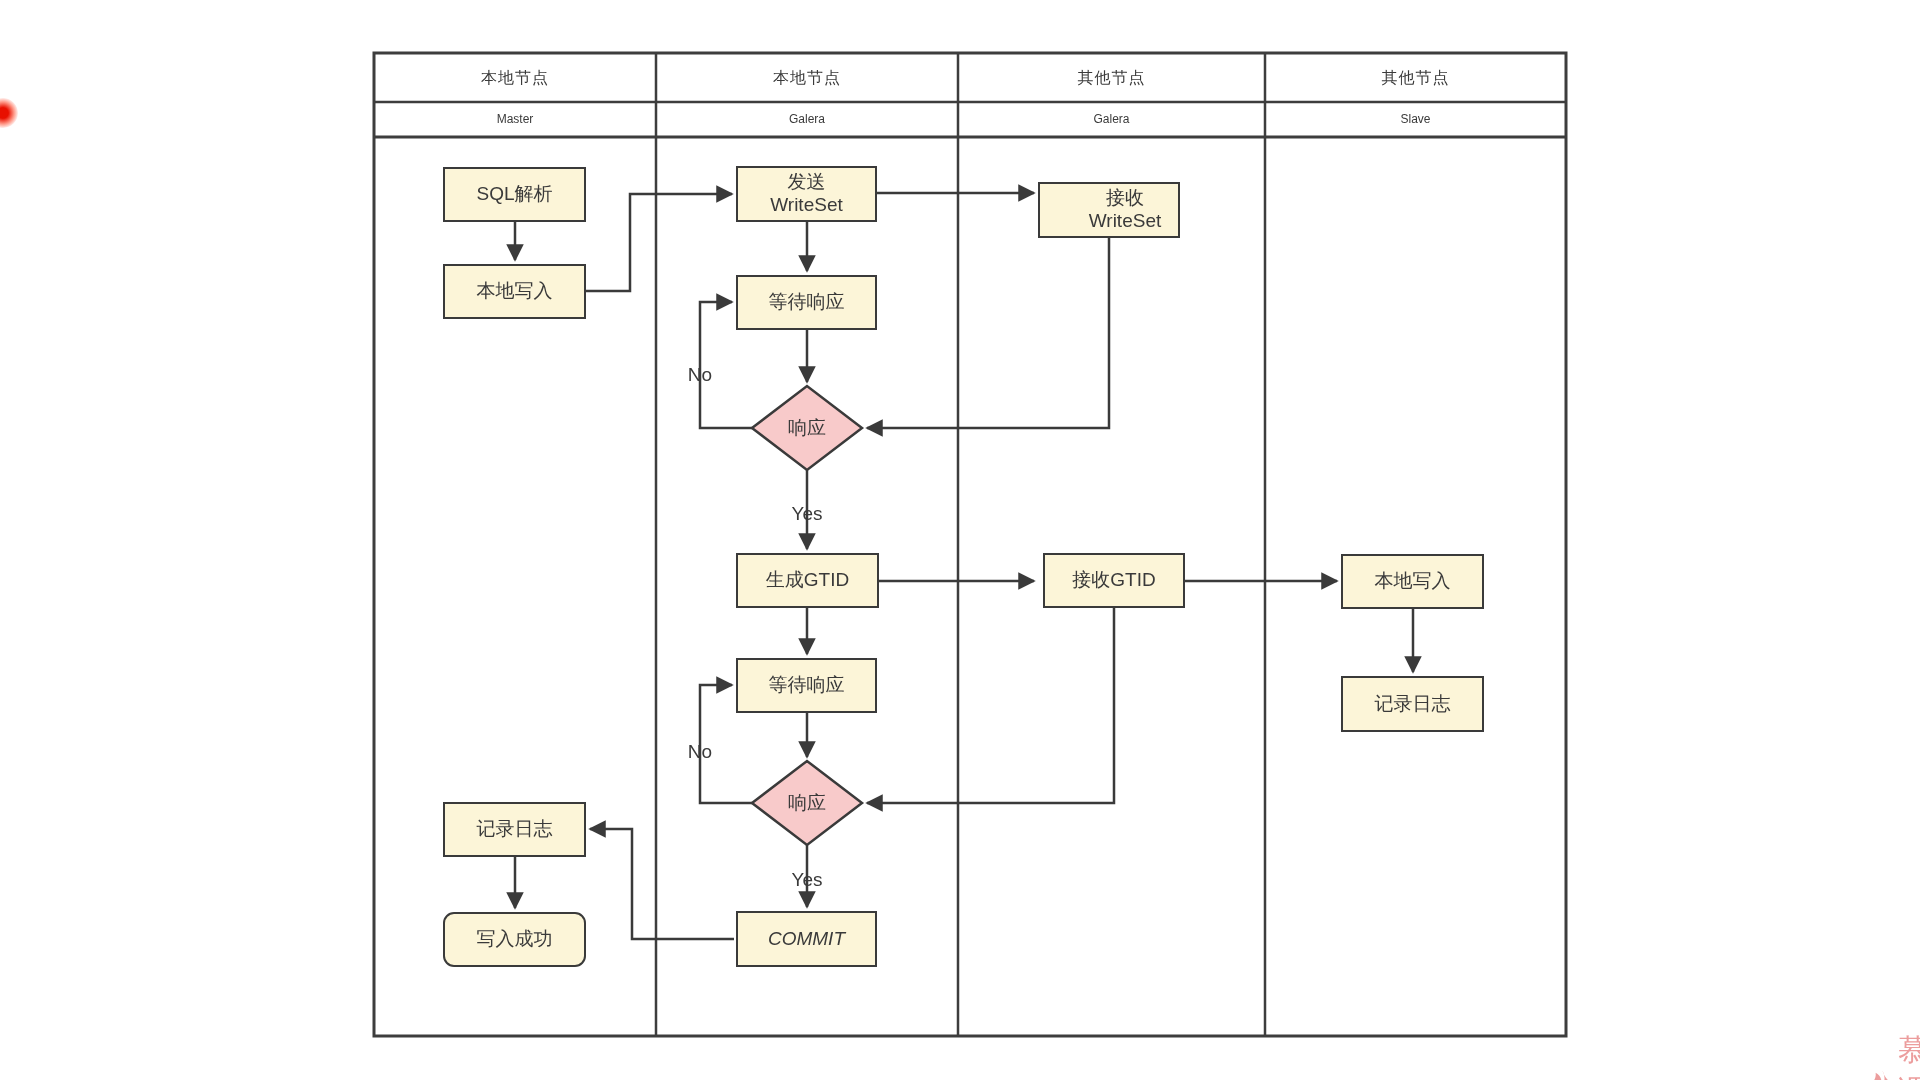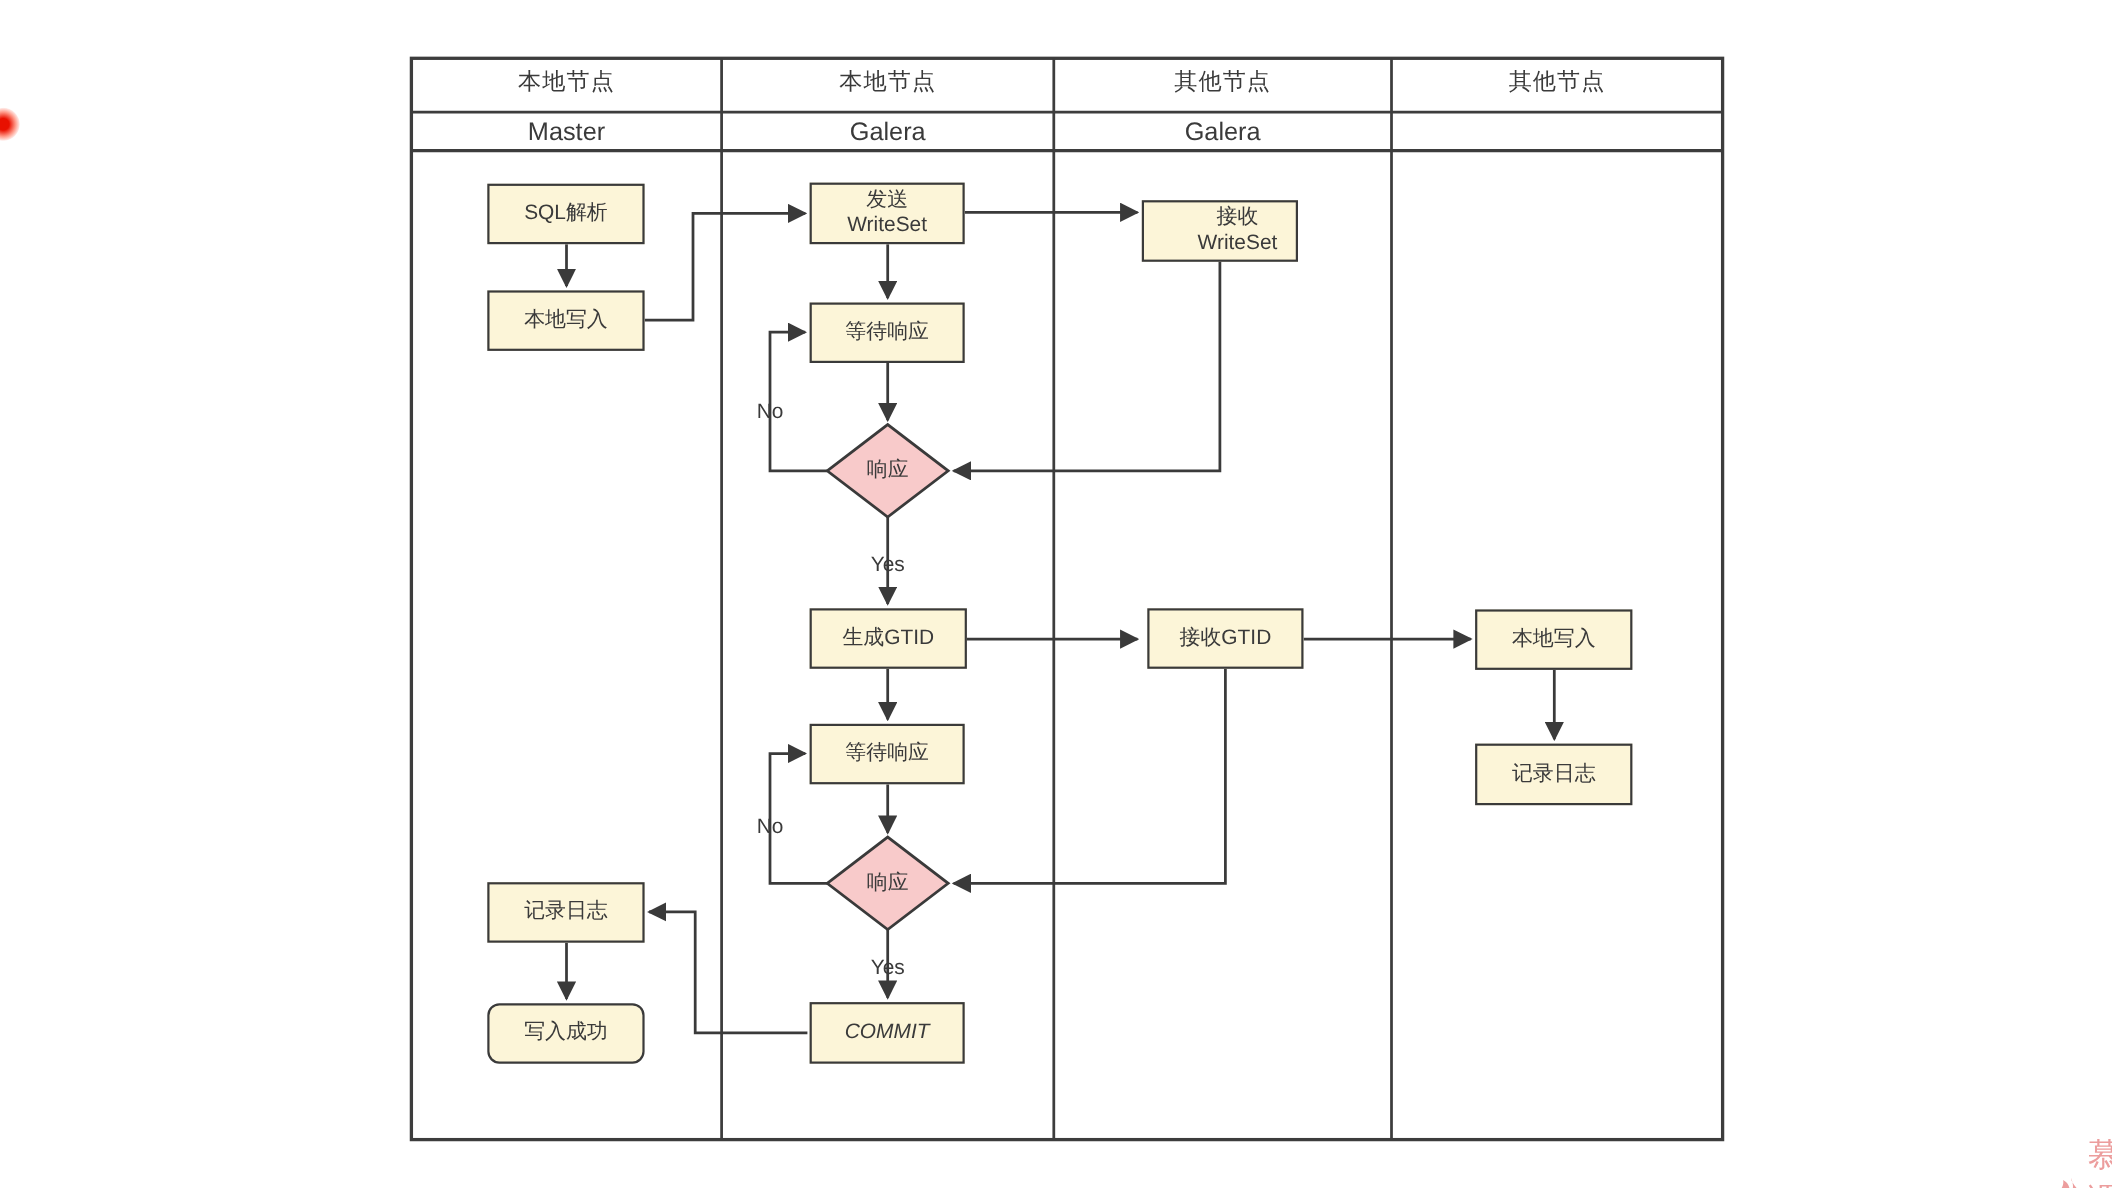--- a/index.html
+++ b/index.html
@@ -3,22 +3,22 @@
 <meta charset="utf-8">
 <style>
   html,body{margin:0;padding:0;background:#ffffff;}
   body{font-family:"Liberation Sans","DejaVu Sans",sans-serif;}
   #stage{position:relative;width:1920px;height:1080px;background:#ffffff;overflow:hidden;}
   svg.layer{position:absolute;left:0;top:0;width:1920px;height:1080px;}
 
   .txt{position:absolute;display:flex;align-items:center;justify-content:center;
        color:#3a3a3a;text-align:center;line-height:1.25;}
 
-  .lane-title{font-size:21px;letter-spacing:1px;font-family:Liberation Mono, monospace;}
-  .lane-sub{font-size:23px;}
+  .lane-title{font-size:16px;letter-spacing:1px;}
+  .lane-sub{font-size:12px;}
 
   .node{position:absolute;display:flex;align-items:center;justify-content:center;
         background:#fcf5d8;border:2.5px solid #3a3a3a;color:#3a3a3a;
         font-size:19px;text-align:center;line-height:1.2;white-space:pre-line;
         box-sizing:border-box;}
 
   .diamond-label{font-size:19px;}
   .edge-label{font-size:19px;}
 
   #rec-dot{position:absolute;left:-12px;top:98px;width:30px;height:30px;border-radius:50%;
@@ -77,20 +77,21 @@
   </svg>
 
   <div class="txt lane-title" style="left:374px;top:53px;width:282px;height:49px;">本地节点</div>
   <div class="txt lane-title" style="left:656px;top:53px;width:302px;height:49px;">本地节点</div>
   <div class="txt lane-title" style="left:958px;top:53px;width:307px;height:49px;">其他节点</div>
   <div class="txt lane-title" style="left:1265px;top:53px;width:301px;height:49px;">其他节点</div>
 
   <div class="txt lane-sub" style="left:374px;top:102px;width:282px;height:35px;">Master</div>
   <div class="txt lane-sub" style="left:656px;top:102px;width:302px;height:35px;">Galera</div>
   <div class="txt lane-sub" style="left:958px;top:102px;width:307px;height:35px;">Galera</div>
+  <div class="txt lane-sub" style="left:1265px;top:102px;width:301px;height:35px;">Slave</div>
 
   <div class="node" style="left:443px;top:167px;width:143px;height:55px;">SQL解析</div>
   <div class="node" style="left:443px;top:264px;width:143px;height:55px;">本地写入</div>
   <div class="node" style="left:443px;top:802px;width:143px;height:55px;">记录日志</div>
   <div class="node" style="left:443px;top:912px;width:143px;height:55px;border-radius:11px;">写入成功</div>
 
   <div class="node" style="left:736px;top:166px;width:141px;height:56px;">发送
 WriteSet</div>
   <div class="node" style="left:736px;top:275px;width:141px;height:55px;">等待响应</div>
   <div class="txt diamond-label" style="left:757px;top:408px;width:100px;height:40px;">响应</div>

